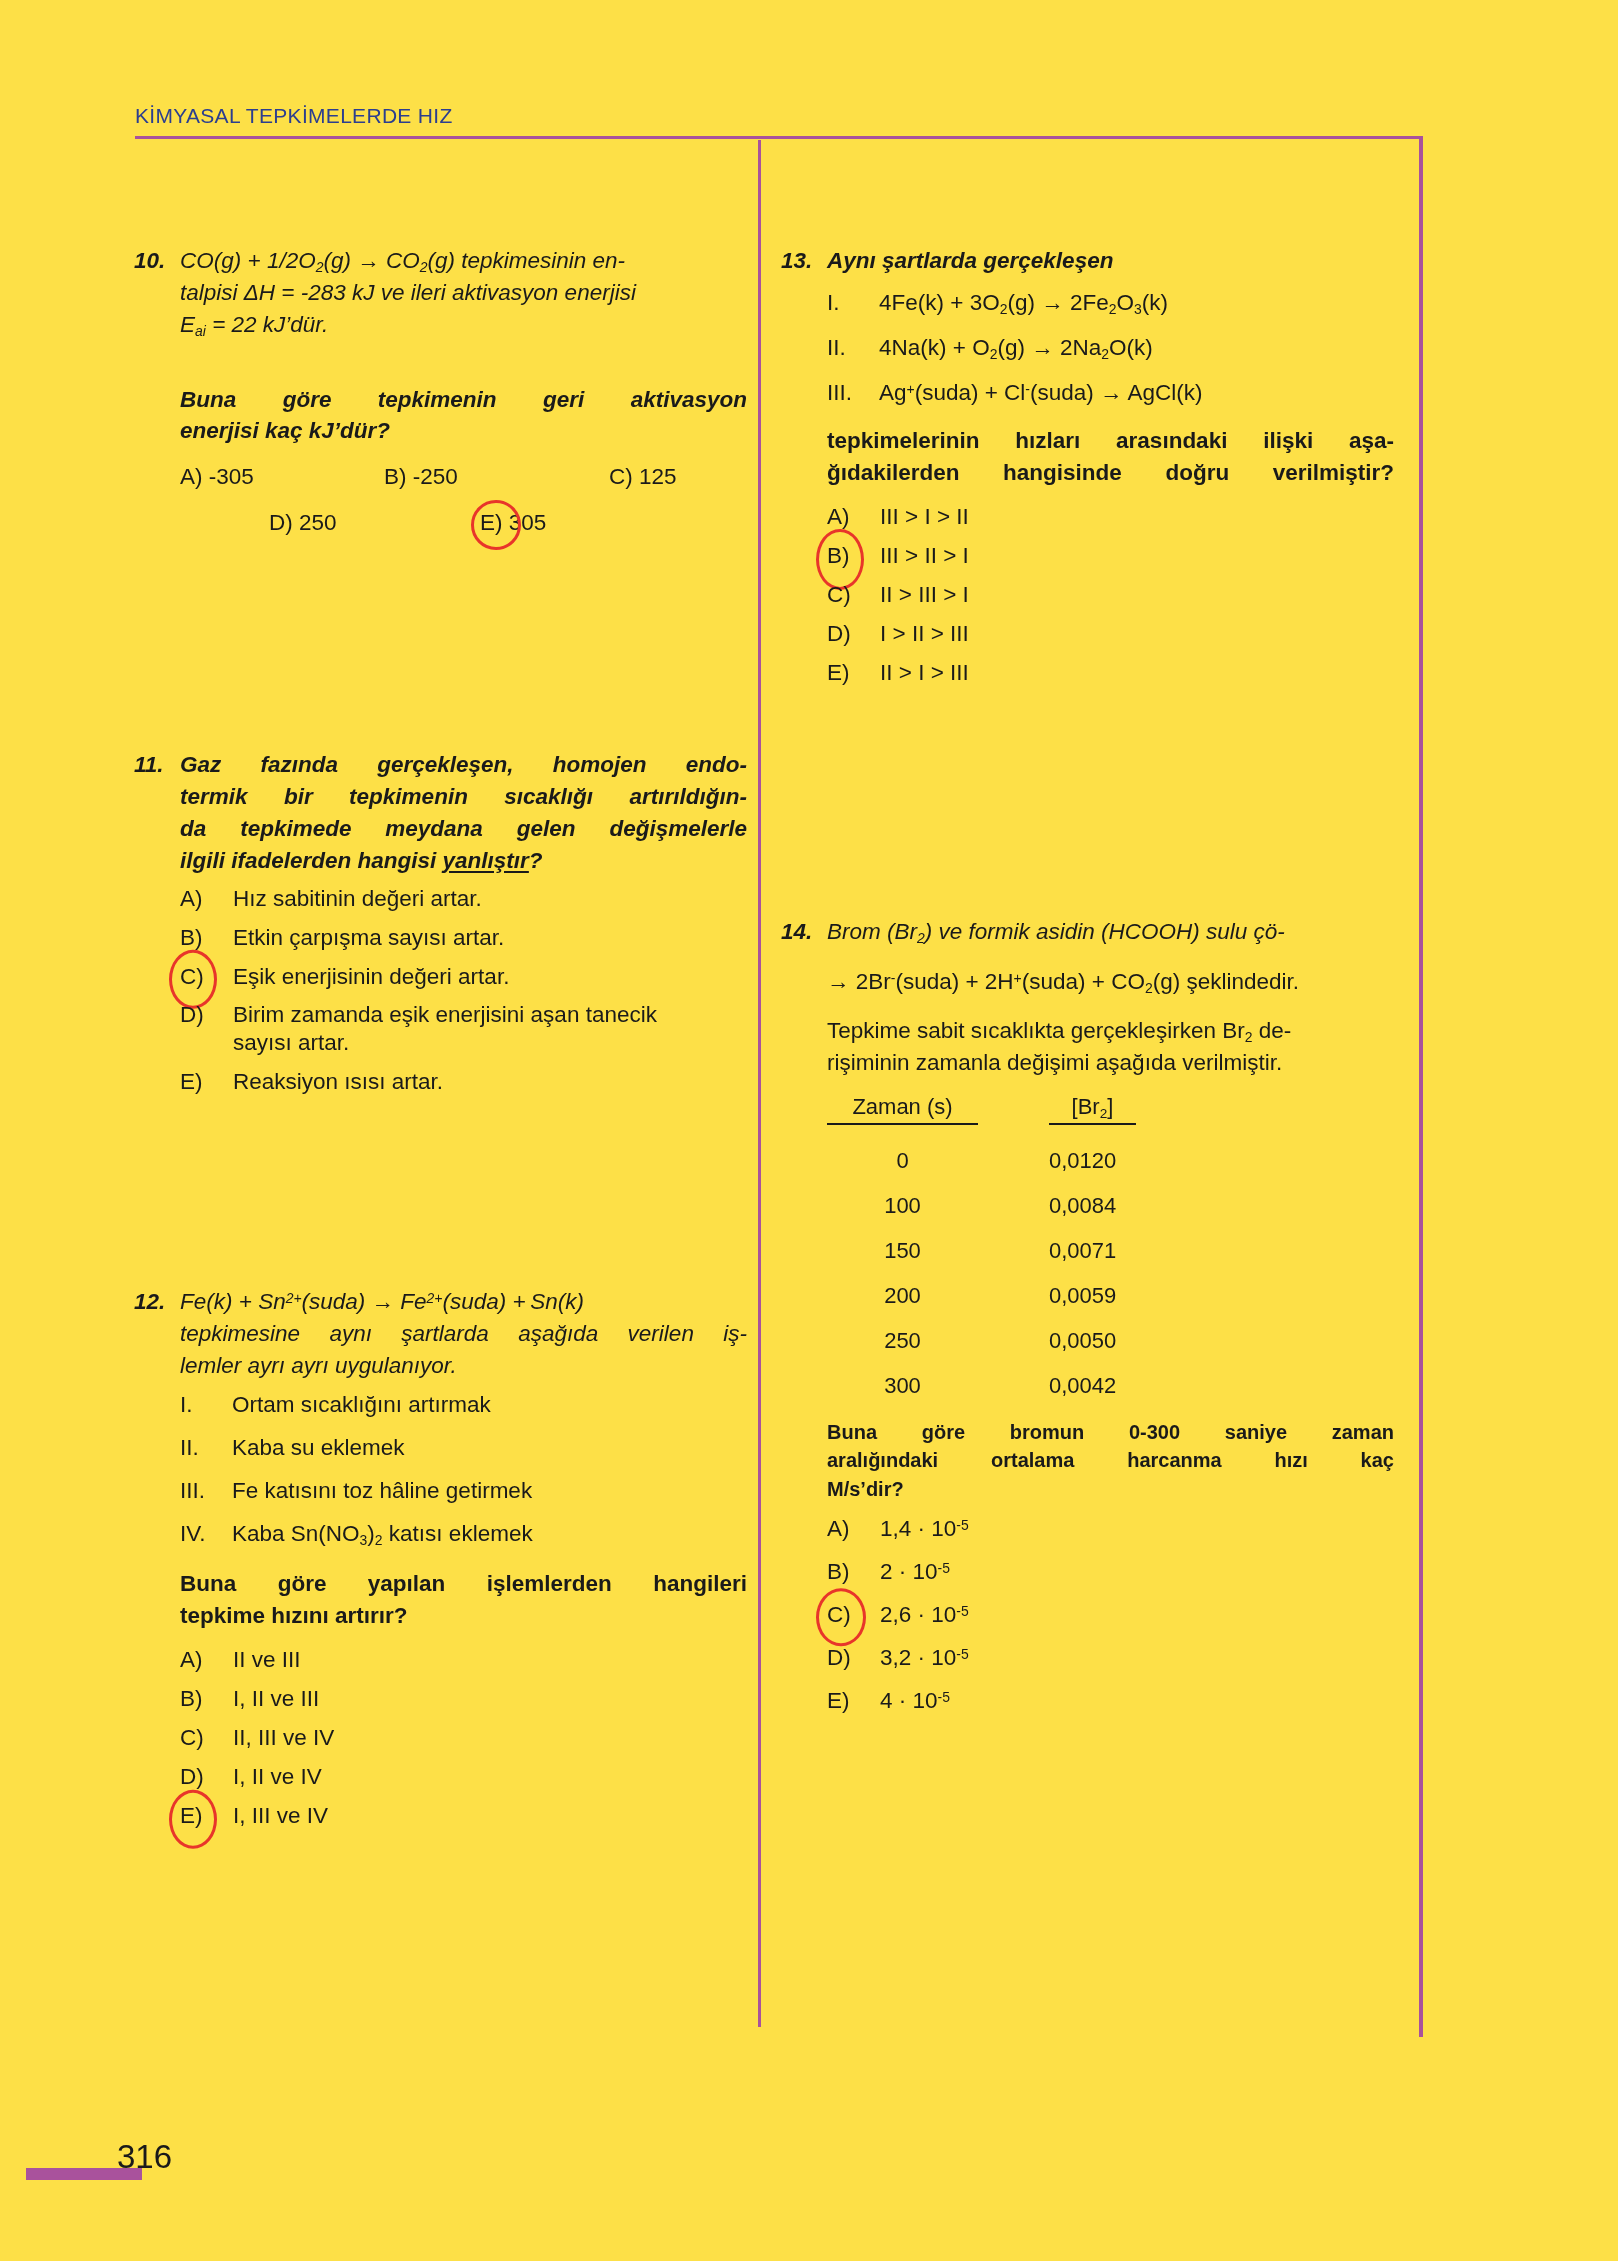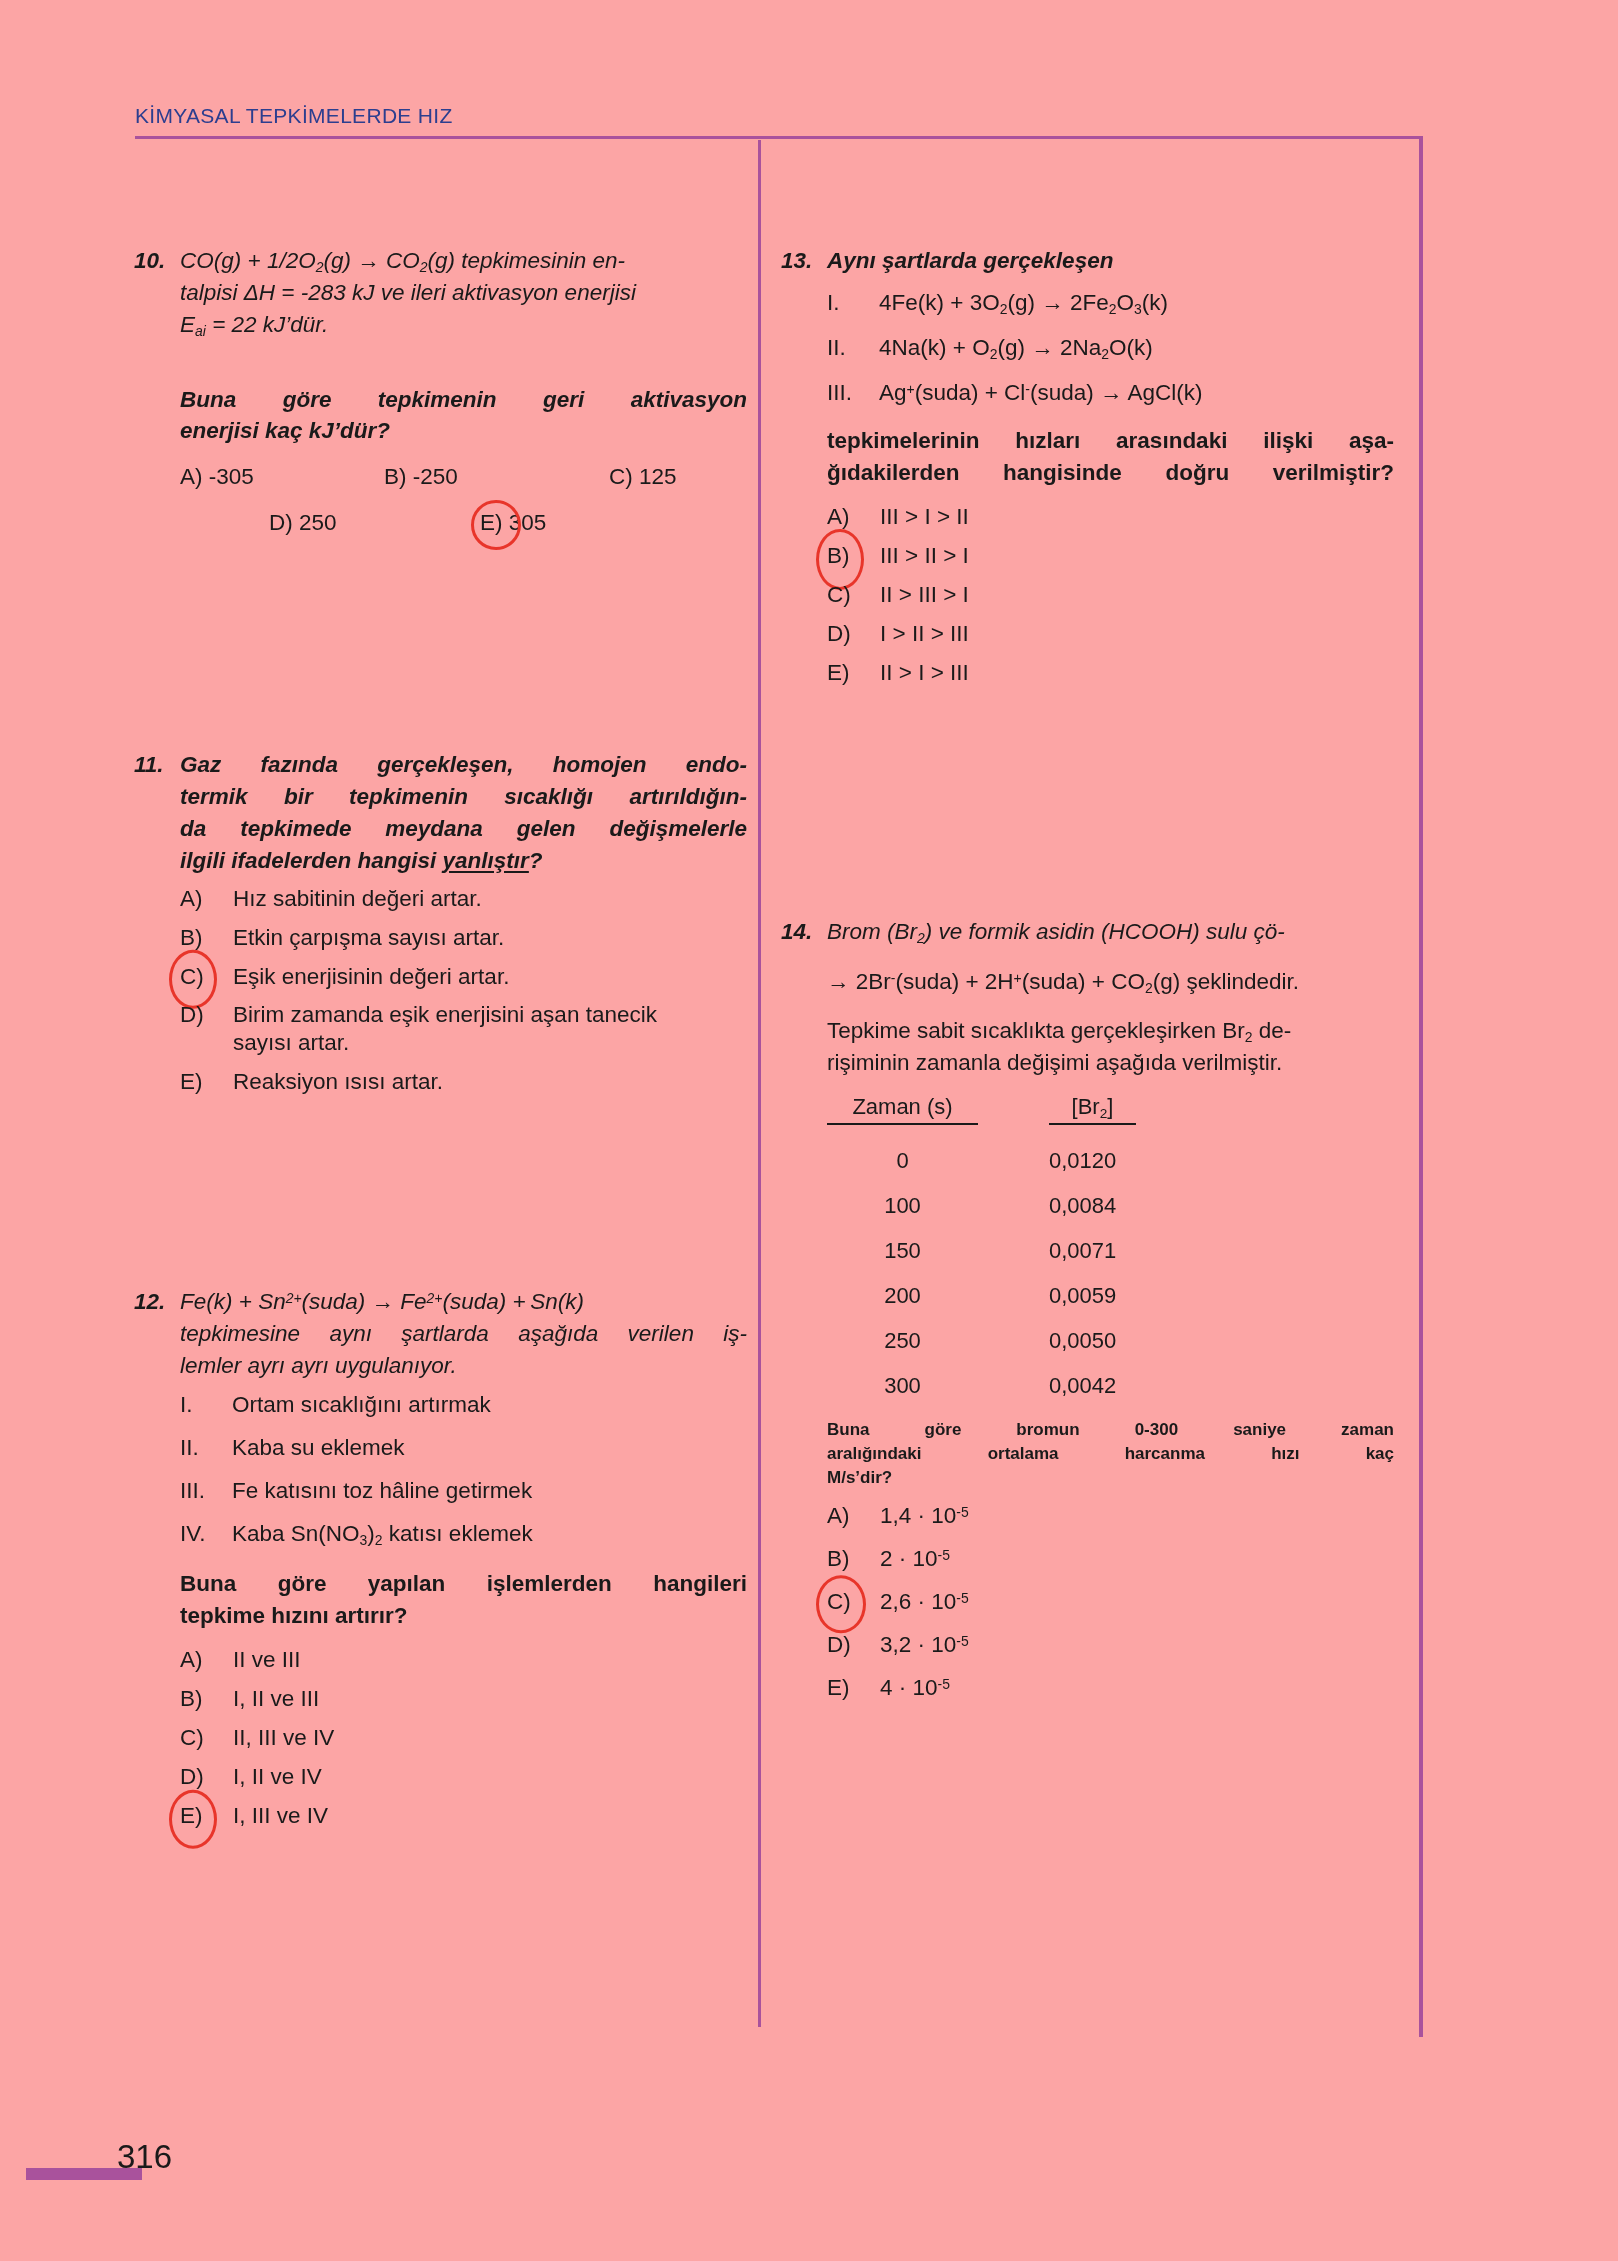--- a/index.html
+++ b/index.html
@@ -13,21 +13,21 @@
     position: relative;
     font-family: "Liberation Sans", sans-serif;
     color: #1a1a1a;
     overflow: hidden;
   }
 
   
   .page {
     position: absolute;
     inset: 0;
-    background: #fca5a5;
+    background: #fde047;
   }
 
   
   .header-title {
     position: absolute;
     left: 135px;
     top: 104px;
     font-size: 21px;
     letter-spacing: 0.3px;
     color: #2c3e8f;
@@ -474,21 +474,21 @@
       <div class="trow">
         <div class="td-time">250</div>
         <div class="td-conc">0,0050</div>
       </div>
       <div class="trow">
         <div class="td-time">300</div>
         <div class="td-conc">0,0042</div>
       </div>
     </div>
 
-    <div style="margin-left:46px; font-size:17px; line-height:1.42; margin-top:16.4px;" class="bold">
+    <div style="margin-left:46px; font-size:20px; line-height:1.42; margin-top:16.4px;" class="bold">
       <div style="text-align:justify; text-align-last:justify;">Buna göre bromun 0-300 saniye zaman</div>
       <div style="text-align:justify; text-align-last:justify;">aralığındaki ortalama harcanma hızı kaç</div>
       <div>M/s’dir?</div>
     </div>
 
     <div class="opts" style="margin-left:46px; margin-top:15px;">
       <div class="opt" style="margin-bottom:20.4px;">
         <div class="opt-letter" style="flex:0 0 42px;">
           <span>A)</span>
         </div>

